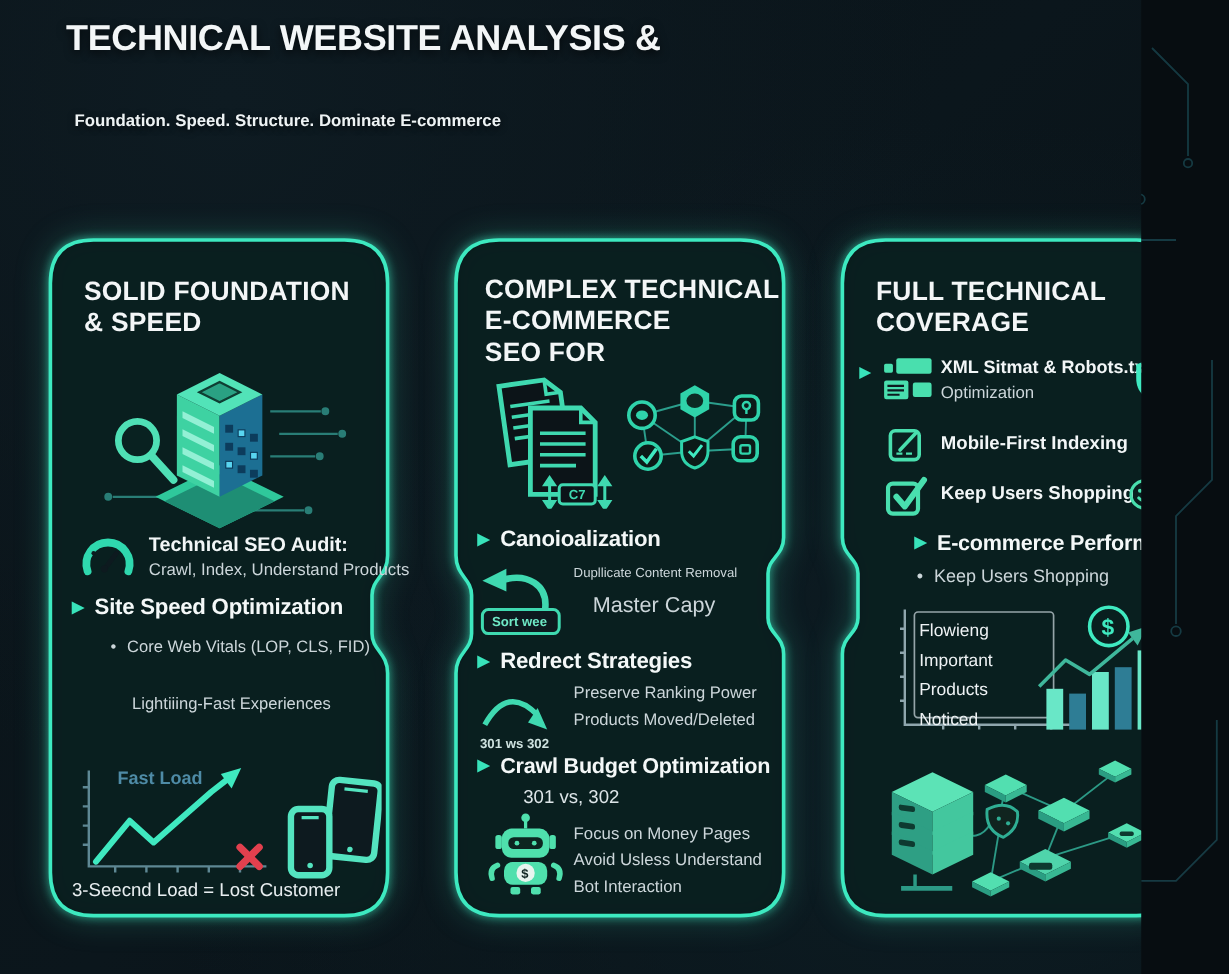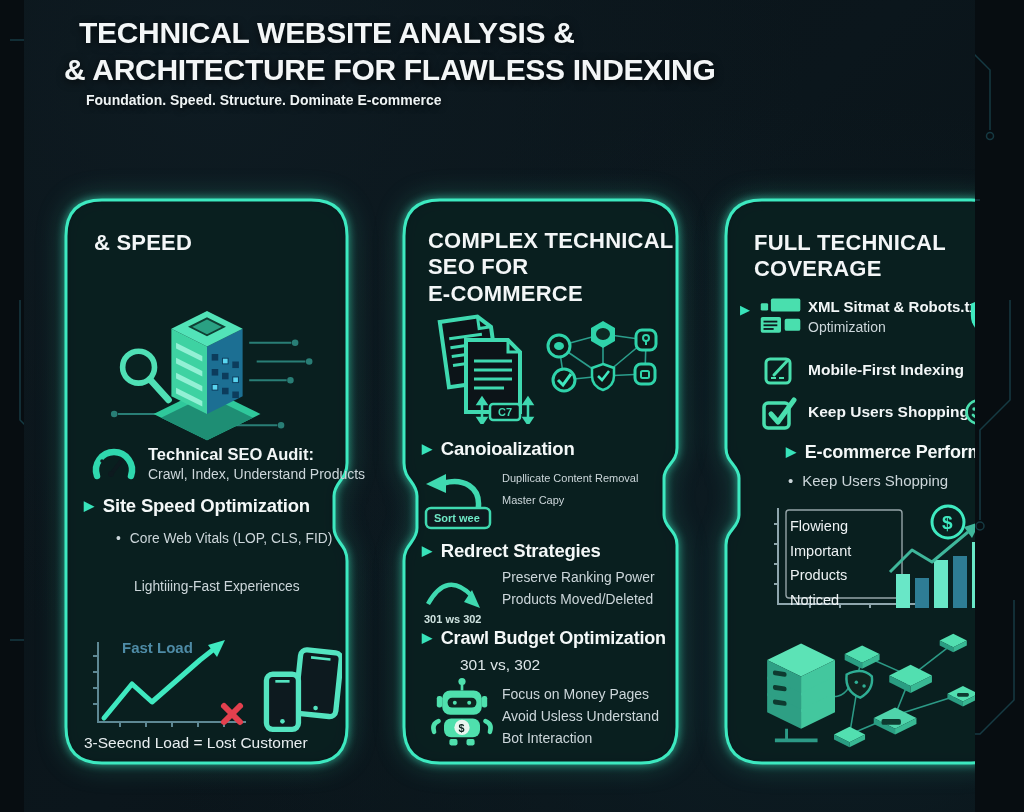--- a/index.html
+++ b/index.html
@@ -4,21 +4,20 @@
 <style>
   * { margin:0; padding:0; box-sizing:border-box; }
   html,body { background:#070d11; }
   .page {
     position:relative; width:951px; height:812px; overflow:hidden;
     font-family:"Liberation Sans", sans-serif;
     background:
       radial-gradient(ellipse at 20% 10%, #0e1b22 0%, rgba(14,27,34,0) 55%),
       radial-gradient(ellipse at 85% 80%, #0d1d24 0%, rgba(13,29,36,0) 60%),
       linear-gradient(135deg, #0a1318 0%, #0b161c 50%, #081014 100%);
-    margin-left: 24px;
   }
   .abs { position:absolute; }
   .bg-svg { position:absolute; inset:0; }
 
   
   .h-line { color:#f3f6f7; font-weight:700; letter-spacing:-0.3px;
             text-shadow:0 2px 8px rgba(0,0,0,.7); white-space:nowrap; }
   .h1a { left:55px; top:16px; font-size:30px; }
   .h1b { left:40px; top:53px; font-size:30px; }
   .h-sub { left:62px; top:92px; font-size:14px; font-weight:700; color:#eef3f4;
@@ -96,30 +95,30 @@
       <circle cx="990" cy="136" r="3.5"></circle>
     <path d="M280 770 L320 730"></path>
       <circle cx="326" cy="724" r="3.5"></circle>
     <path d="M720 640 L744 664 V720"></path>
   </g>
 </svg>
 
 <div class="page">
 
   <div class="abs h-line h1a">TECHNICAL WEBSITE ANALYSIS &amp;</div>
-  <div class="abs h-line h1b">&amp; ARCHITECTURE FOR FLAWLESS INDEXING</div>
   <div class="abs h-sub">Foundation. Speed. Structure. Dominate E-commerce</div>
 
   <div class="card" style="left:40px; width:285px;">
     <svg class="card-outline" width="285" height="567" viewBox="0 0 285 567">
       <path class="frame" d="M38 2 H247 Q283 2 283 38 V265 C283 282 270 284 270 298 V330
         C270 344 283 346 283 363 V529 Q283 565 247 565 H38 Q2 565 2 529 V38 Q2 2 38 2 Z"></path>
     </svg>
 
     <div class="c-title" style="left:30px; top:32px;">
+      <div>SOLID FOUNDATION</div>
       <div>&amp; SPEED</div>
     </div>
 
     <svg class="abs" style="left:18px; top:96px;" width="250" height="150" viewBox="0 0 250 160">
       <g stroke="#2F8F86" stroke-width="2" opacity="0.85">
         <line x1="170" y1="52" x2="215" y2="52"></line>
           <circle cx="219" cy="52" r="2.5" fill="#2F8F86"></circle>
         <line x1="178" y1="72" x2="230" y2="72"></line>
           <circle cx="234" cy="72" r="2.5" fill="#2F8F86"></circle>
         <line x1="170" y1="92" x2="210" y2="92"></line>
@@ -217,22 +216,22 @@
 
   <div class="card" style="left:378px; width:277px;">
     <svg class="card-outline" width="277" height="567" viewBox="0 0 277 567">
       <path class="frame" d="M38 2 H239 Q275 2 275 38 V250 C275 265 262 267 262 280 V317
         C262 330 275 332 275 347 V529 Q275 565 239 565 H38 Q2 565 2 529 V363 C2 346 15 344 15 330
         V298 C15 284 2 282 2 265 V38 Q2 2 38 2 Z"></path>
     </svg>
 
     <div class="c-title" style="left:26px; top:30px;">
       <div>COMPLEX TECHNICAL</div>
+      <div>E-COMMERCE</div>
       <div>SEO FOR</div>
-      <div>E-COMMERCE</div>
     </div>
 
     <svg class="abs" style="left:22px; top:108px;" width="112" height="118" viewBox="0 0 112 118">
       <g transform="rotate(-8 46 44)">
         <path d="M20 12 H58 L70 24 V78 H20 Z" stroke="#3FD9B0" stroke-width="4" fill="#0C1418"></path>
         <path d="M58 12 V24 H70" stroke="#3FD9B0" stroke-width="3" fill="none"></path>
         <g stroke="#3FD9B0" stroke-width="3">
             <line x1="27" y1="30" x2="60" y2="30"></line>
             <line x1="27" y1="39" x2="60" y2="39"></line>
             <line x1="27" y1="48" x2="60" y2="48"></line>
@@ -289,21 +288,21 @@
     <div class="sec" style="left:20px; top:240px;">
       <span class="tri">▶</span><span>Canoioalization</span>
     </div>
     <svg class="abs" style="left:18px; top:270px;" width="76" height="64" viewBox="0 0 76 64">
       <path d="M58 42 C62 18 42 10 24 15" stroke="#3FD9B0" stroke-width="5.5" fill="none"></path>
       <polygon points="26,6 6,16 26,25" fill="#3FD9B0"></polygon>
       <rect x="6" y="40" width="64" height="20" rx="5" stroke="#3FD9B0" stroke-width="2.5" fill="#0D1A1F"></rect>
       <text x="14" y="54" font-size="11" font-weight="700" fill="#6FE8C6">Sort wee</text>
     </svg>
     <div class="body-t" style="left:100px; top:274px; font-size:11px;">Dupllicate Content Removal</div>
-    <div class="body-t" style="left:100px; top:296px; font-size:11px;">Master Capy</div>
+    <div class="body-t" style="left:116px; top:296px; font-size:18px;">Master Capy</div>
 
     <div class="sec" style="left:20px; top:342px;">
       <span class="tri">▶</span><span>Redrect Strategies</span>
     </div>
     <svg class="abs" style="left:18px; top:370px;" width="90" height="58" viewBox="0 0 90 58">
       <path d="M8 36 Q27 2 52 28" stroke="#3FD9B0" stroke-width="4.5" fill="none"></path>
       <polygon points="60,40 44,34 52,22" fill="#3FD9B0"></polygon>
       <text x="4" y="55" font-size="11" font-weight="700" fill="#CFE3E0">301 ws 302</text>
     </svg>
     <div class="body-t" style="left:100px; top:372px; font-size:13.8px;">Preserve Ranking Power</div>

